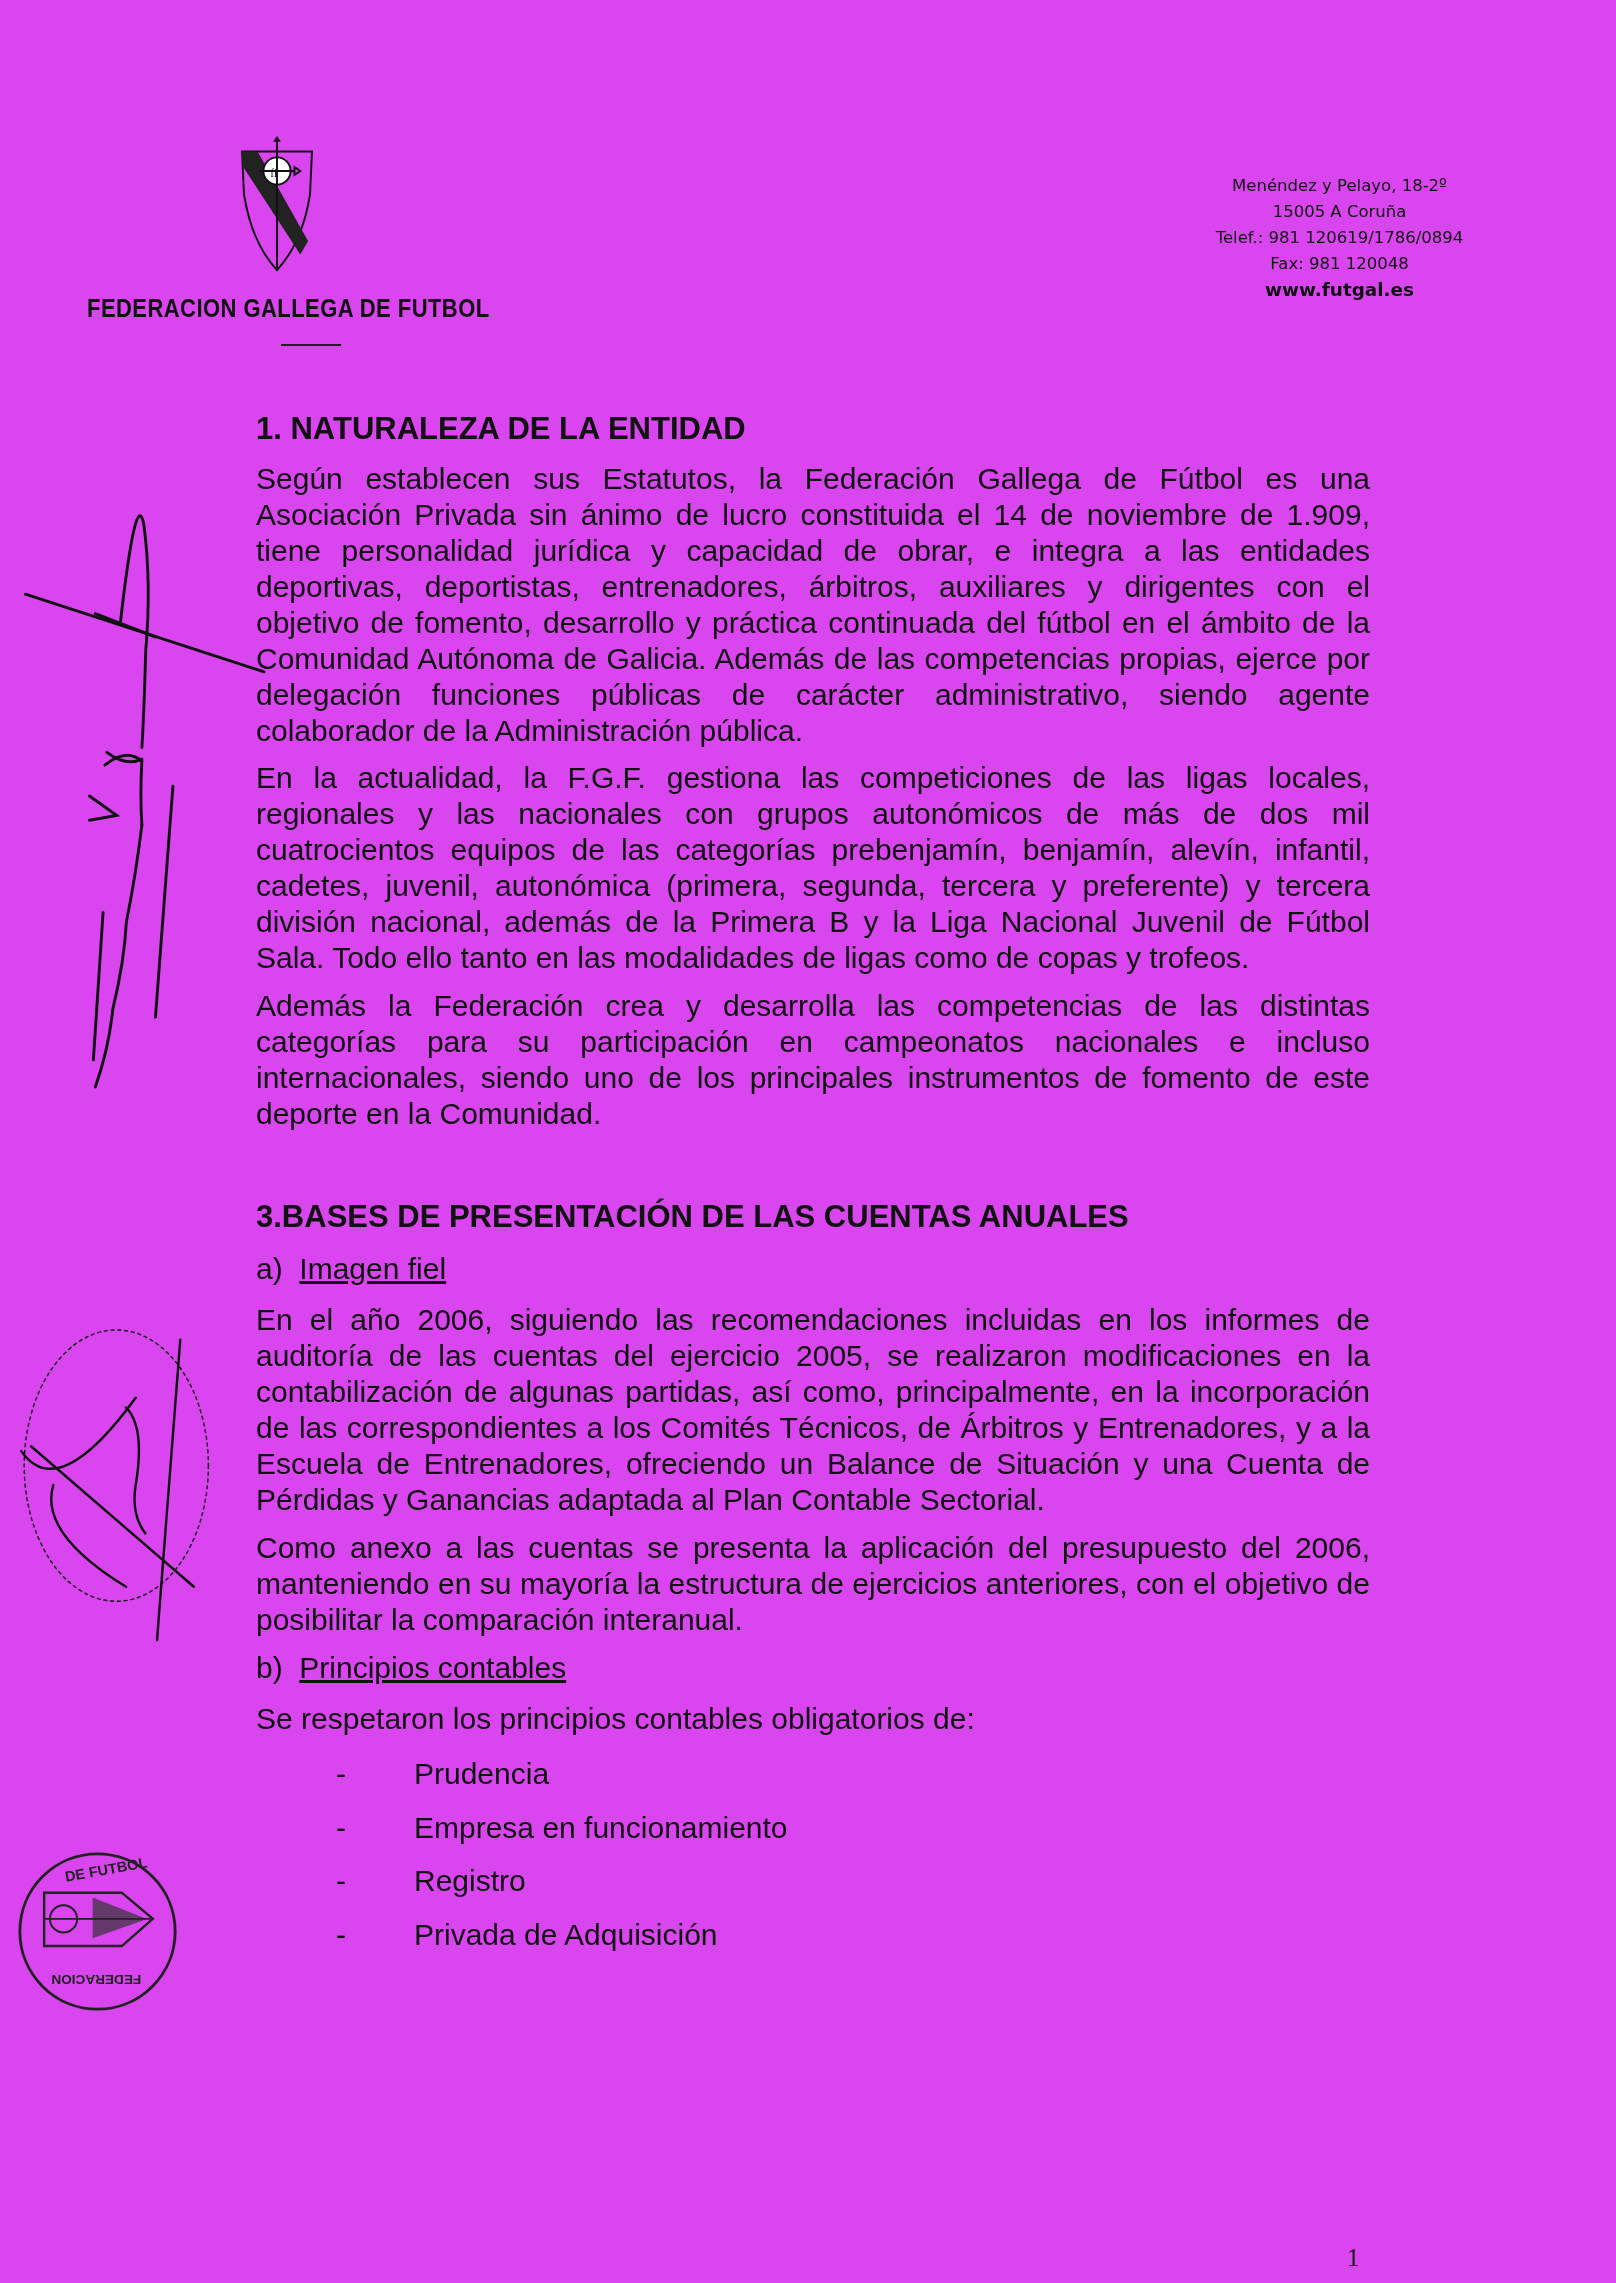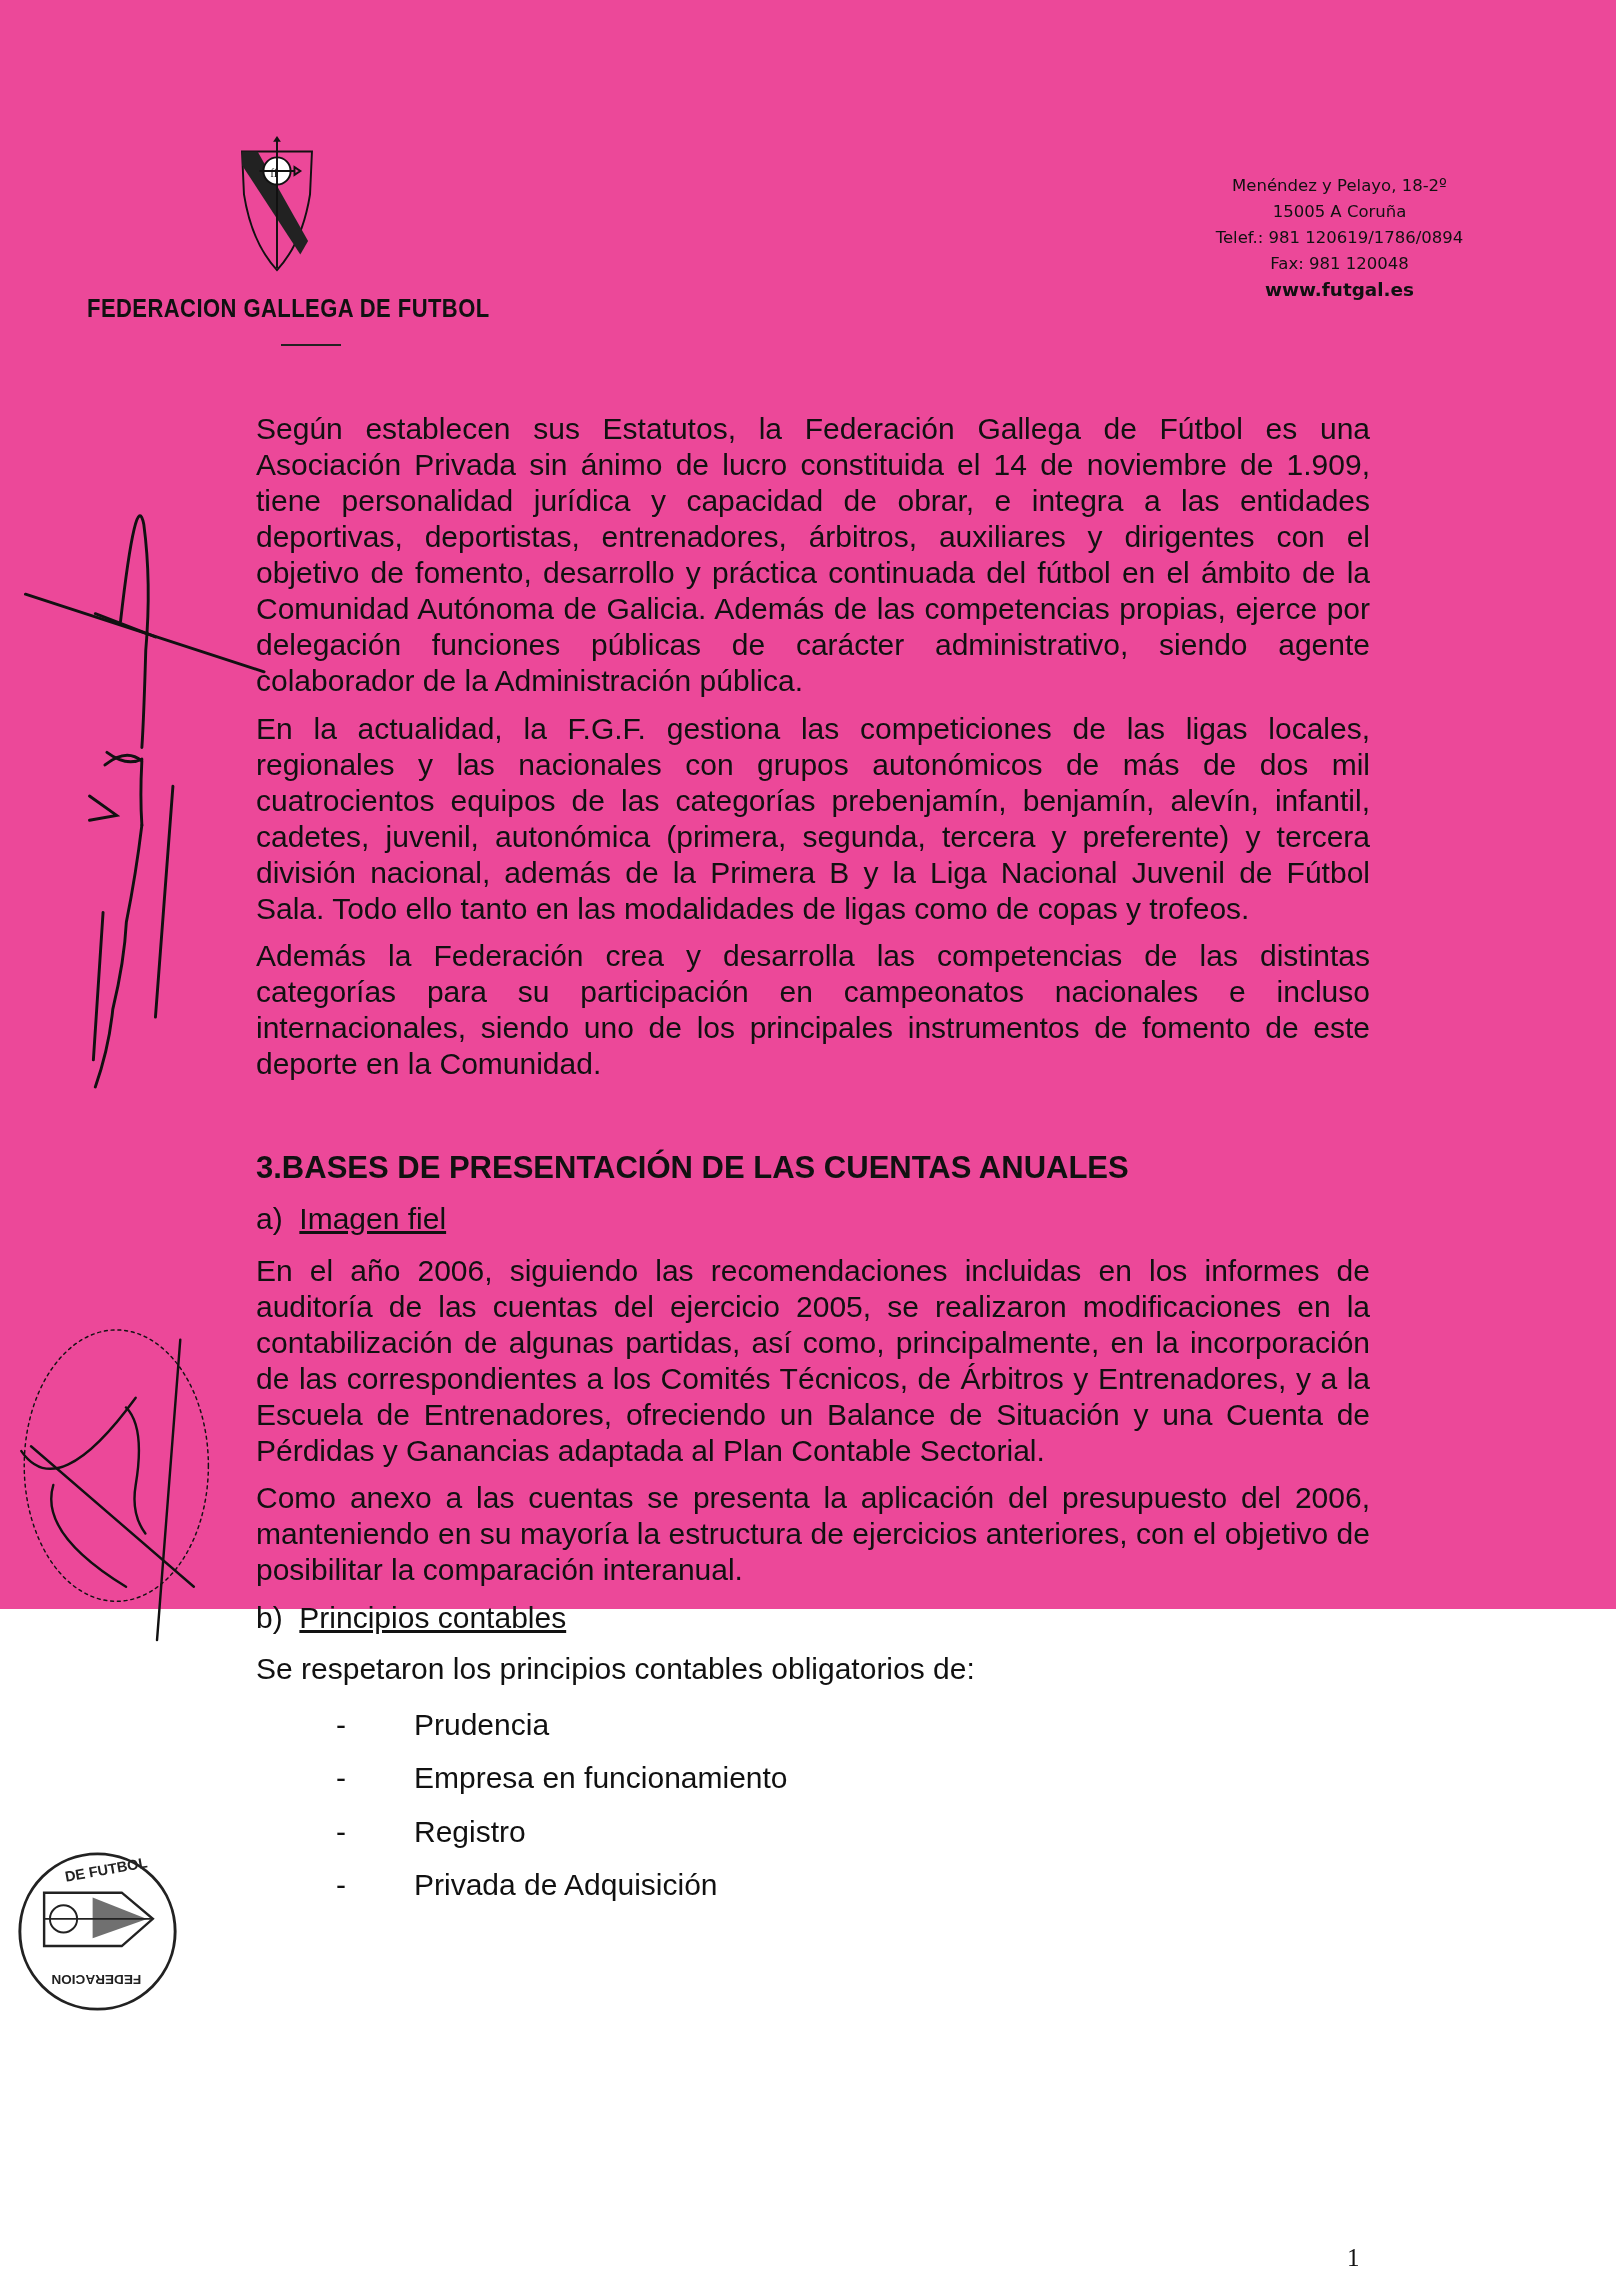--- a/index.html
+++ b/index.html
@@ -1,17 +1,17 @@
 <!DOCTYPE html>
 <html><head>
 <meta charset="utf-8">
 <style>
   html, body { margin: 0; padding: 0; background: #ffffff; }
   body { width: 1617px; height: 2283px; position: relative; overflow: hidden; color: #111; }
-  .page { position: absolute; left: 0; top: 0; width: 1617px; height: 1609px; background: #ec4899; }
+  .page { position: absolute; left: 0; top: 0; width: 1617px; height: 2283px; background: #d946ef; }
 
   
   .logo { position: absolute; left: 233px; top: 136px; width: 78px; width: 78px; height: 136px; }
   .org-name { position: absolute; left: 87px; top: 294px; font-family: "Liberation Sans", sans-serif; font-weight: bold; font-size: 25px; letter-spacing: 0.5px; transform: scaleX(0.88); transform-origin: left top; white-space: nowrap; }
   .org-rule { position: absolute; left: 281px; top: 344px; width: 60px; height: 1.9px; background: #222; }
 
   .contact { position: absolute; left: 1194px; top: 173px; width: 291px; text-align: center; font-family: "DejaVu Sans", sans-serif; font-size: 16.5px; line-height: 26px; }
   .contact .web { font-weight: bold; font-size: 18.4px; }
 
   
@@ -50,20 +50,21 @@
 
   <div class="contact">
     <div>Menéndez y Pelayo, 18-2º</div>
     <div>15005 A Coruña</div>
     <div>Telef.: 981 120619/1786/0894</div>
     <div>Fax: 981 120048</div>
     <div class="web">www.futgal.es</div>
   </div>
 
   <div class="content">
+    <div class="h1">1.  NATURALEZA DE LA ENTIDAD</div>
     <p class="para">Según establecen sus Estatutos, la Federación Gallega de Fútbol es una Asociación Privada sin ánimo de lucro constituida el 14 de noviembre de 1.909, tiene personalidad jurídica y capacidad de obrar, e integra a las entidades deportivas, deportistas, entrenadores, árbitros, auxiliares y dirigentes con el objetivo de fomento, desarrollo y práctica continuada del fútbol en el ámbito de la Comunidad Autónoma de Galicia. Además de las competencias propias, ejerce por delegación funciones públicas de carácter administrativo, siendo agente colaborador de la Administración pública.</p>
     <p class="para">En la actualidad, la F.G.F. gestiona las competiciones de las ligas locales, regionales y las nacionales con grupos autonómicos de más de dos mil cuatrocientos equipos de las categorías prebenjamín, benjamín, alevín, infantil, cadetes, juvenil, autonómica (primera, segunda, tercera y preferente) y tercera división nacional, además de la Primera B y la Liga Nacional Juvenil de Fútbol Sala. Todo ello tanto en las modalidades de ligas como de copas y trofeos.</p>
     <p class="para">Además la Federación crea y desarrolla las competencias de las distintas categorías para su participación en campeonatos nacionales e incluso internacionales, siendo uno de los principales instrumentos de fomento de este deporte en la Comunidad.</p>
 
     <div style="height:56px"></div>
 
     <div class="h2">3.BASES DE PRESENTACIÓN DE LAS CUENTAS ANUALES</div>
     <div class="sub">
       <span>a)</span>&nbsp;
       <u>Imagen fiel</u>

